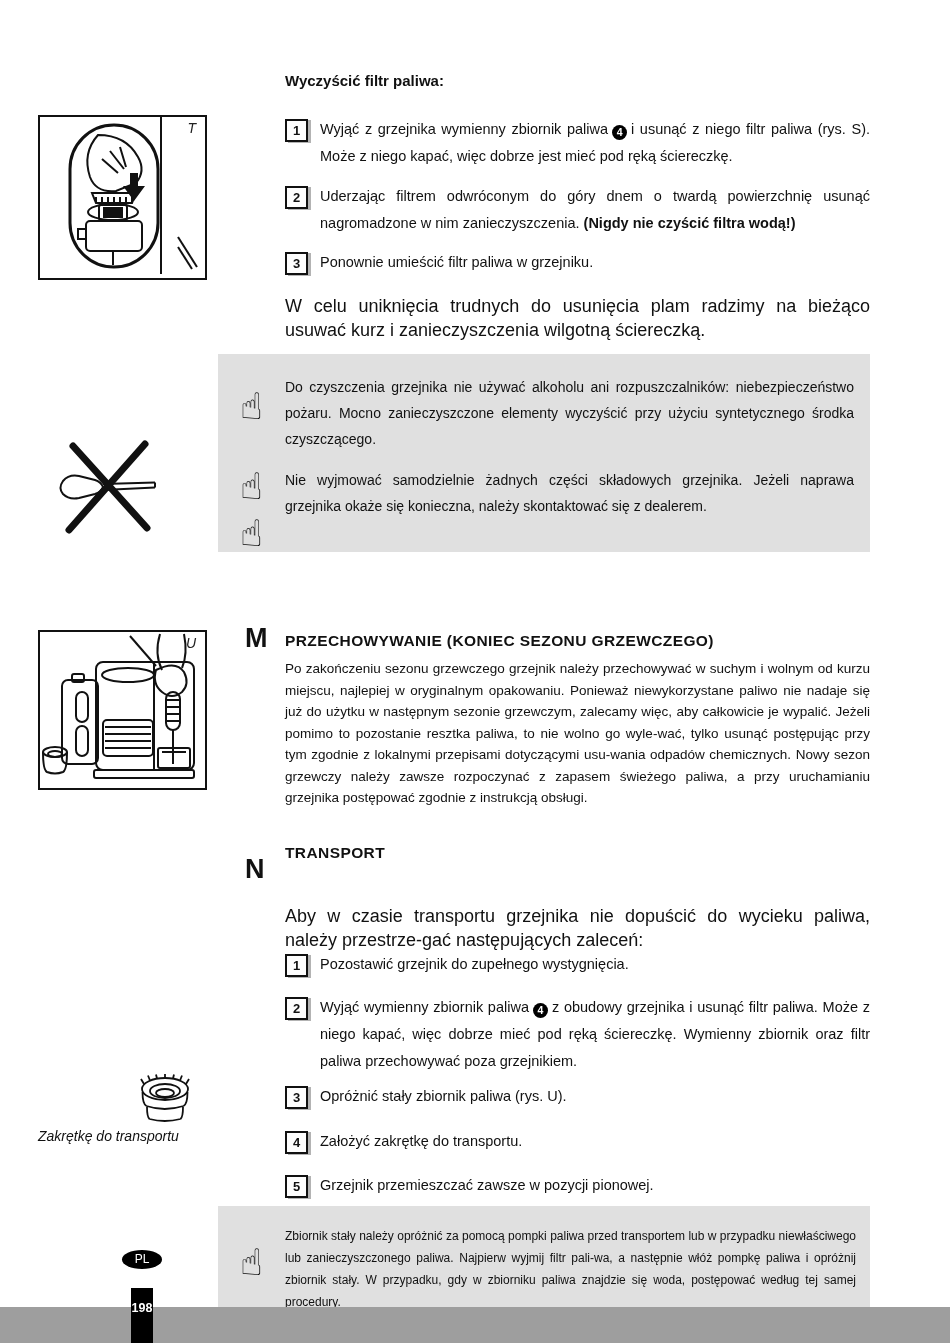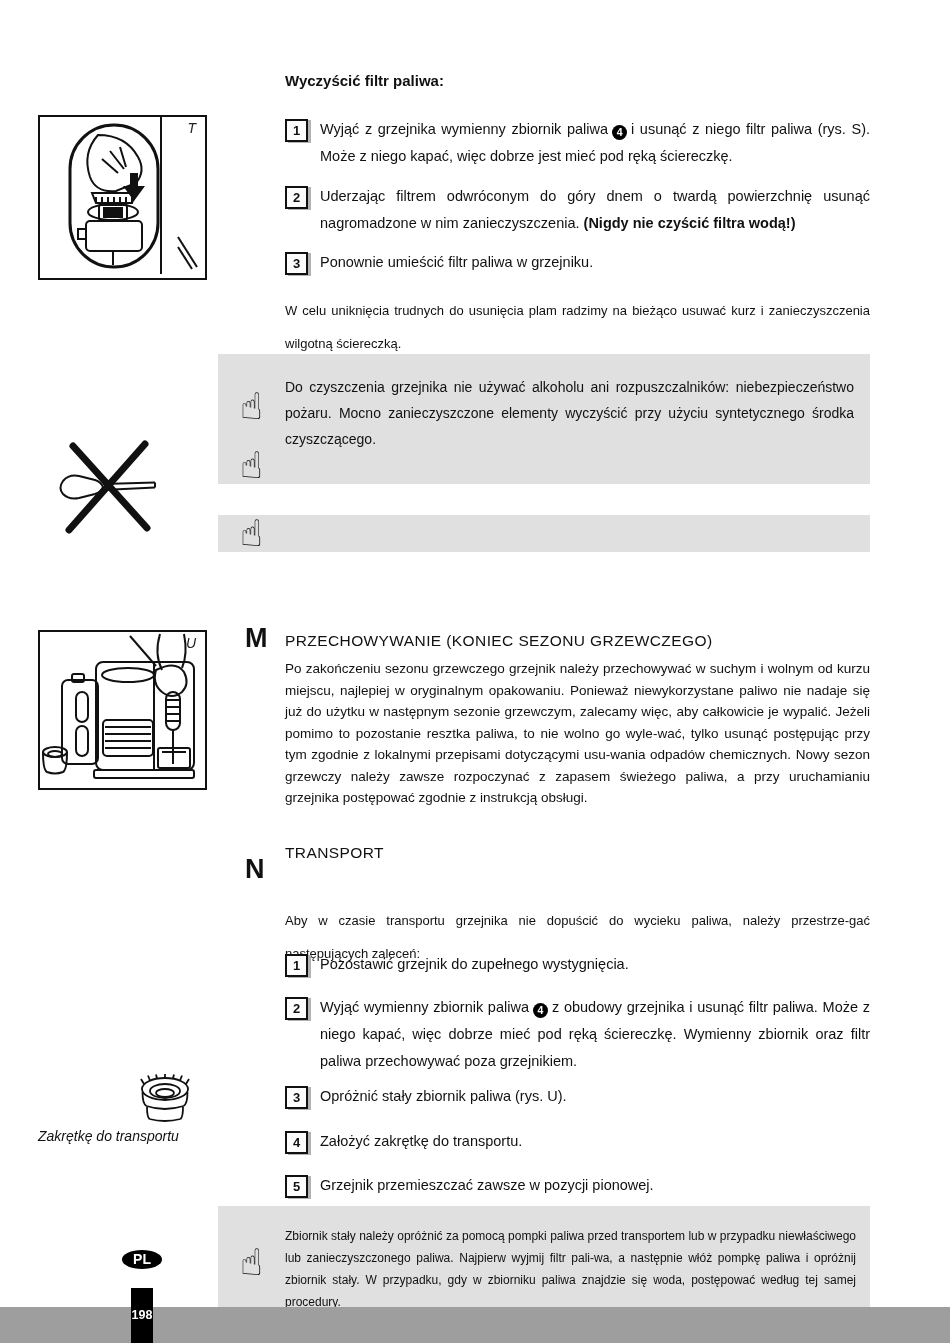--- a/index.html
+++ b/index.html
@@ -7,24 +7,24 @@
         font-family:"Liberation Sans","DejaVu Sans",sans-serif;color:#111;}
   .abs{position:absolute;}
 
   
   .figbox{border:2px solid #111;background:#fff;}
   .figlabel{position:absolute;top:3px;right:9px;font-style:italic;font-size:14px;color:#222;}
 
   
   .doc-title{font-size:15px;font-weight:bold;}
   .sec-letter{font-size:27px;font-weight:bold;line-height:27px;}
-  .sec-title{font-size:15.5px;font-weight:normal;letter-spacing:.4px;}
-
-  
-  .para{font-size:13px;line-height:33px;text-align:justify;}
+  .sec-title{font-size:15.5px;font-weight:bold;letter-spacing:.4px;}
+
+  
+  .para{font-size:18px;line-height:24px;text-align:justify;}
   .m-body{font-size:13.5px;line-height:21.5px;text-align:justify;}
 
   
   .steprow{display:flex;gap:12px;}
   .numbox{flex:none;width:19px;height:19px;margin-top:3px;background:#fdfdfd;border:2px solid #111;
           box-shadow:3px 1px 0 #b3b3b3;text-align:center;
           font-size:13px;font-weight:bold;line-height:19px;}
   .step-text{flex:1;font-size:14.5px;line-height:27px;text-align:justify;}
   .nbadge{display:inline-block;width:15px;height:15px;border-radius:50%;background:#000;color:#fff;
           font-size:10.5px;font-weight:bold;line-height:15px;text-align:center;vertical-align:-2px;margin:0 4px;}
@@ -32,23 +32,23 @@
   
   .notebox{display:flex;background:#e0e0e0;align-items:center;}
   .note-iconcol{flex:none;width:67px;display:flex;justify-content:center;align-items:center;}
   .hand-glyph{font-size:37px;line-height:1;color:#111;}
   .note-text{flex:1;font-size:14px;line-height:26px;text-align:justify;padding:7px 16px 7px 0;margin-top:13px;}
   .note-text.small{font-size:12px;line-height:22px;padding:6px 14px 6px 0;}
 
   
   .caption{font-style:italic;font-size:14px;white-space:nowrap;}
   .pl-badge{width:40px;height:19px;border-radius:50%;background:#000;color:#fff;
-            font-size:14px;font-weight:bold;text-align:center;line-height:19px;}
+            font-size:12px;font-weight:normal;text-align:center;line-height:19px;}
   .footer-bar{background:#9e9e9e;}
-  .page-tab{background:#000;color:#fff;font-size:12.5px;font-weight:bold;text-align:center;padding-top:20px;box-sizing:border-box;}
+  .page-tab{background:#000;color:#fff;font-size:12.5px;font-weight:bold;text-align:center;padding-top:13px;box-sizing:border-box;}
   svg{display:block;}
 </style>
 </head>
 <body>
 
 <div class="page">
 
   <div class="abs figbox" style="left:38px;top:115px;width:165px;height:161px;">
     <span class="figlabel">T</span>
     <svg width="161" height="157" viewBox="0 0 161 157">
@@ -110,20 +110,21 @@
         <path d="M18 10 L 92 92"></path>
         <path d="M90 8 L 14 94"></path>
       </g>
     </svg>
   </div>
 
   <div class="abs notebox" style="left:218px;top:447px;width:652px;">
     <div class="note-iconcol">
       <span class="hand-glyph">☝</span>
     </div>
+    <div class="note-text">Nie wyjmować samodzielnie żadnych części składowych grzejnika. Jeżeli naprawa grzejnika okaże się konieczna, należy skontaktować się z dealerem.</div>
   </div>
 
   <div class="abs notebox" style="left:218px;top:515px;width:652px;">
     <div class="note-iconcol">
       <span class="hand-glyph">☝</span>
     </div>
   </div>
 
   <div class="abs figbox" style="left:38px;top:630px;width:165px;height:156px;">
     <span class="figlabel">U</span>

